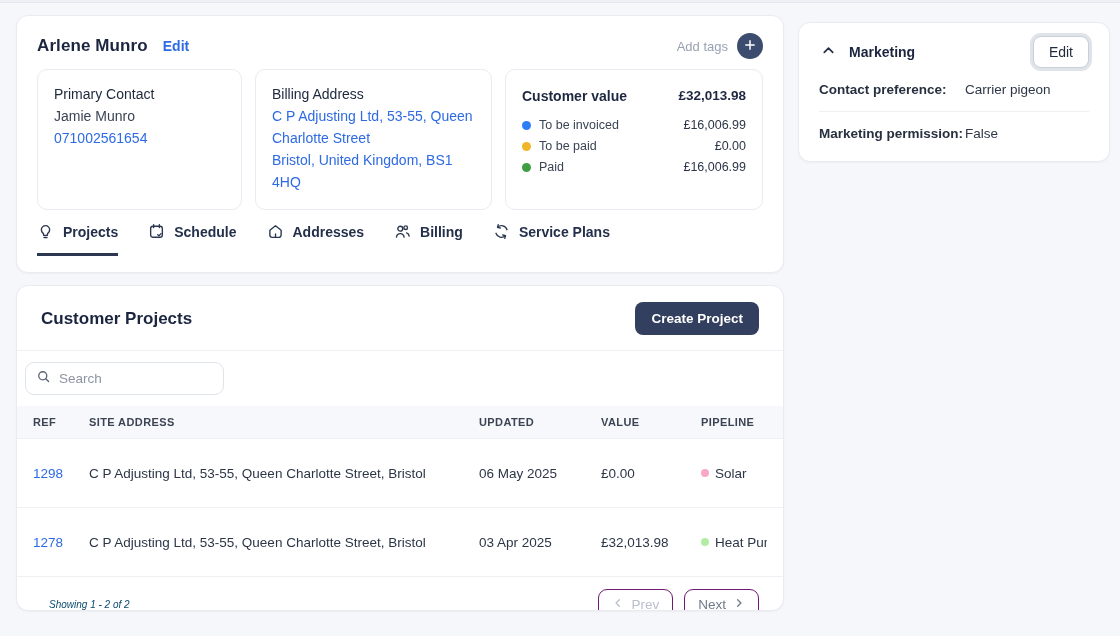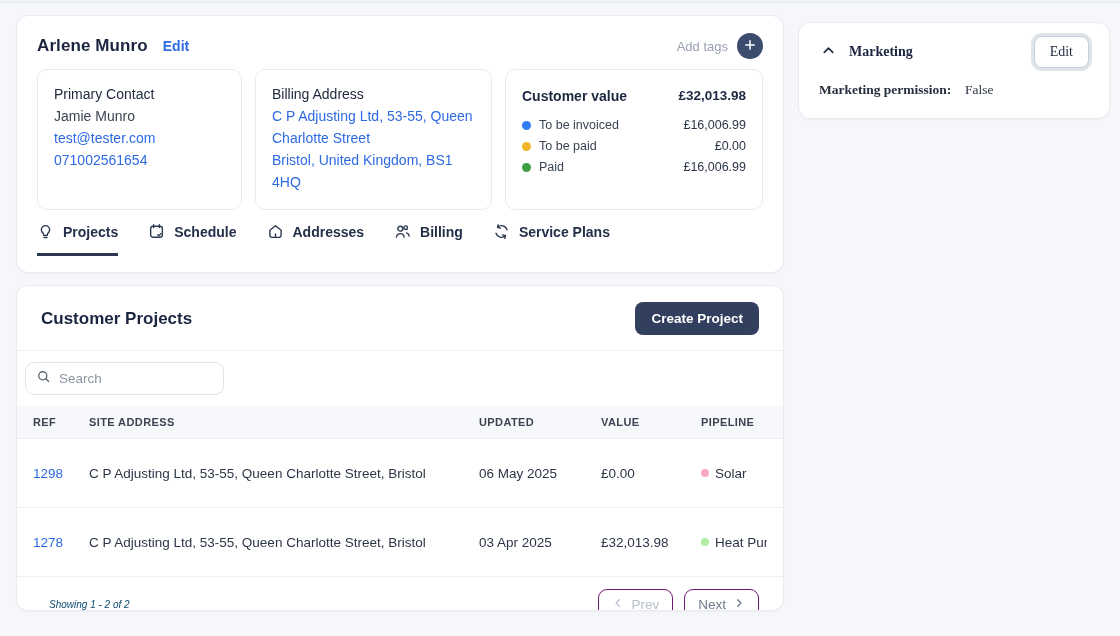--- a/index.html
+++ b/index.html
@@ -104,21 +104,21 @@
   .pager { margin-left:auto; display:flex; gap:11px; }
   .page-btn {
     display:flex; align-items:center; gap:7px;
     background:#fff; border:1px solid #701a75; border-radius:9px;
     font-family:inherit; font-size:13.5px; padding:7px 13px; cursor:pointer;
   }
   .page-btn.prev { color:#b9c0cb; }
   .page-btn.next { color:#707a8a; }
 
   
-  .card-marketing { margin-top:7px; padding:13px 20px 6px 20px;font-family:Liberation Serif, serif; }
+  .card-marketing { margin-top:7px; padding:13px 20px 6px 20px; }
   .mkt-head { display:flex; align-items:center; gap:11px; }
   .collapse-btn { background:none; border:none; cursor:pointer; color:#222c44; display:flex; padding:2px; }
   .mkt-title { font-size:14px; font-weight:700; color:#1b2540; }
   .mkt-edit {
     margin-left:auto; background:#fff; color:#1f2a3c;
     border:1px solid #c9cfd9; border-radius:8px; box-shadow:0 0 0 3px #dfe3ea;
     font-family:inherit; font-size:14px; padding:7px 15px; cursor:pointer;
   }
   .mkt-field { display:grid; grid-template-columns:146px 1fr; padding:14px 0; font-size:13.5px; }
   .mkt-field.first { border-bottom:1px solid #eef0f4; }
@@ -145,21 +145,20 @@
                 <path d="M8 3.2v9.6M3.2 8h9.6"></path>
               </svg>
           </span>
         </button>
       </div>
 
       <div class="subcards">
         <div class="subcard sc-contact">
           <div class="sc-title">Primary Contact</div>
           <div class="sc-line">Jamie Munro</div>
-          <a class="link sc-link">test@tester.com</a>
           <a class="link sc-link">071002561654</a>
         </div>
 
         <div class="subcard sc-billing">
           <div class="sc-title">Billing Address</div>
           <a class="link addr-link">C P Adjusting Ltd, 53-55, Queen Charlotte Street</a>
           <a class="link addr-link">Bristol, United Kingdom, BS1 4HQ</a>
         </div>
 
         <div class="subcard sc-value">
@@ -318,19 +317,23 @@
           <span>
             <svg width="15" height="15" viewBox="0 0 16 16" fill="none" stroke="#222c44" stroke-width="1.8" stroke-linecap="round" stroke-linejoin="round">
                 <path d="M3.5 10L8 5.5l4.5 4.5"></path>
               </svg>
           </span>
         </button>
         <span class="mkt-title">Marketing</span>
         <button class="mkt-edit">Edit</button>
       </div>
 
+      <div class="mkt-field first">
+        <span class="mkt-label">Contact preference:</span>
+        <span class="mkt-value">Carrier pigeon</span>
+      </div>
       <div class="mkt-field">
         <span class="mkt-label">Marketing permission:</span>
         <span class="mkt-value">False</span>
       </div>
     </section>
   </aside>
 </div>
 
 </body></html>

